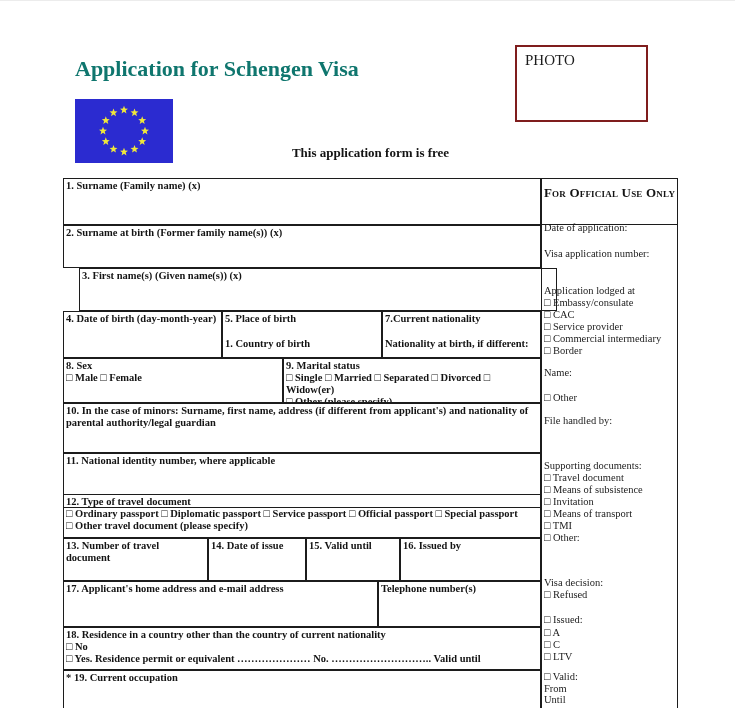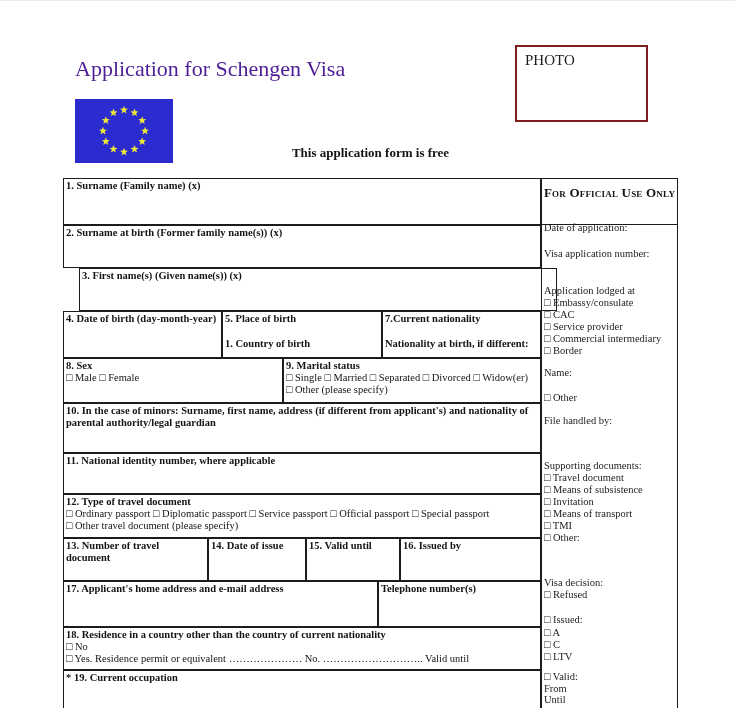--- a/index.html
+++ b/index.html
@@ -1,31 +1,31 @@
 <!DOCTYPE html>
 <html><head>
 <meta charset="utf-8">
 <style>
   html,body{margin:0;padding:0;background:#ffffff;}
   .page{
     position:relative;width:735px;height:708px;overflow:hidden;
     background:#ffffff;font-family:"Liberation Serif", serif;color:#111;
   }
   .top-edge{position:absolute;left:0;top:0;width:735px;height:1px;background:#ececec;}
-  .title{position:absolute;left:75px;top:57px;font-size:22px;line-height:24px;font-weight:400;color:#4c1d95;}
+  .title{position:absolute;left:75px;top:57px;font-size:22px;line-height:24px;font-weight:700;color:#0f766e;}
   .photo-box{position:absolute;left:515px;top:45px;width:133px;height:77px;border:2px solid #7f1d1d;box-sizing:border-box;}
   .photo-box .photo-label{position:absolute;left:8px;top:5px;font-size:15px;color:#1c1c1c;}
   .flag{position:absolute;left:75px;top:99px;width:98px;height:64px;}
   .free-line{position:absolute;left:63px;top:145px;width:615px;text-align:center;font-size:13px;font-weight:bold;color:#141414;}
   .cell{
     position:absolute;border:1px solid #1c1c1c;box-sizing:border-box;
     padding:1px 2px;font-size:10.5px;line-height:12px;overflow:hidden;
   }
   .lbl{font-weight:bold;display:block;color:#141414;}
-  .opt{font-weight:normal;display:block;color:#141414;}
+  .opt{font-weight:bold;display:block;color:#141414;}
   .gap{margin-top:13px;}
   .official-box{
     position:absolute;left:541px;top:178px;width:137px;height:534px;
     border:1px solid #1c1c1c;box-sizing:border-box;
   }
   .official-header{
     position:absolute;left:0;top:0;width:135px;height:46px;border-bottom:1px solid #1c1c1c;
     box-sizing:border-box;text-align:center;padding-top:6px;
     font-weight:bold;font-size:13px;font-variant:small-caps;letter-spacing:.2px;color:#141414;
   }
@@ -95,21 +95,21 @@
   <div class="cell" style="left:283px;top:358px;width:258px;height:45px">
     <span class="lbl">9. Marital status</span>
     <span class="opt">□ Single □ Married □ Separated □ Divorced □ Widow(er)</span>
     <span class="opt">□ Other (please specify)</span>
   </div>
 
   <div class="cell" style="left:63px;top:403px;width:478px;height:50px">
     <span class="lbl" style="white-space:normal">10. In the case of minors: Surname, first name, address (if different from applicant's) and nationality of parental authority/legal guardian</span>
   </div>
 
-  <div class="cell" style="left:63px;top:453px;width:478px;height:41px">
+  <div class="cell" style="left:63px;top:453px;width:478px;height:55px">
     <span class="lbl">11. National identity number, where applicable</span>
   </div>
 
   <div class="cell" style="left:63px;top:494px;width:478px;height:44px">
     <span class="lbl">12. Type of travel document</span>
     <span class="opt">□ Ordinary passport □ Diplomatic passport □ Service passport □ Official passport □ Special passport</span>
     <span class="opt">□ Other travel document (please specify)</span>
   </div>
 
   <div class="cell" style="left:63px;top:538px;width:145px;height:43px">

